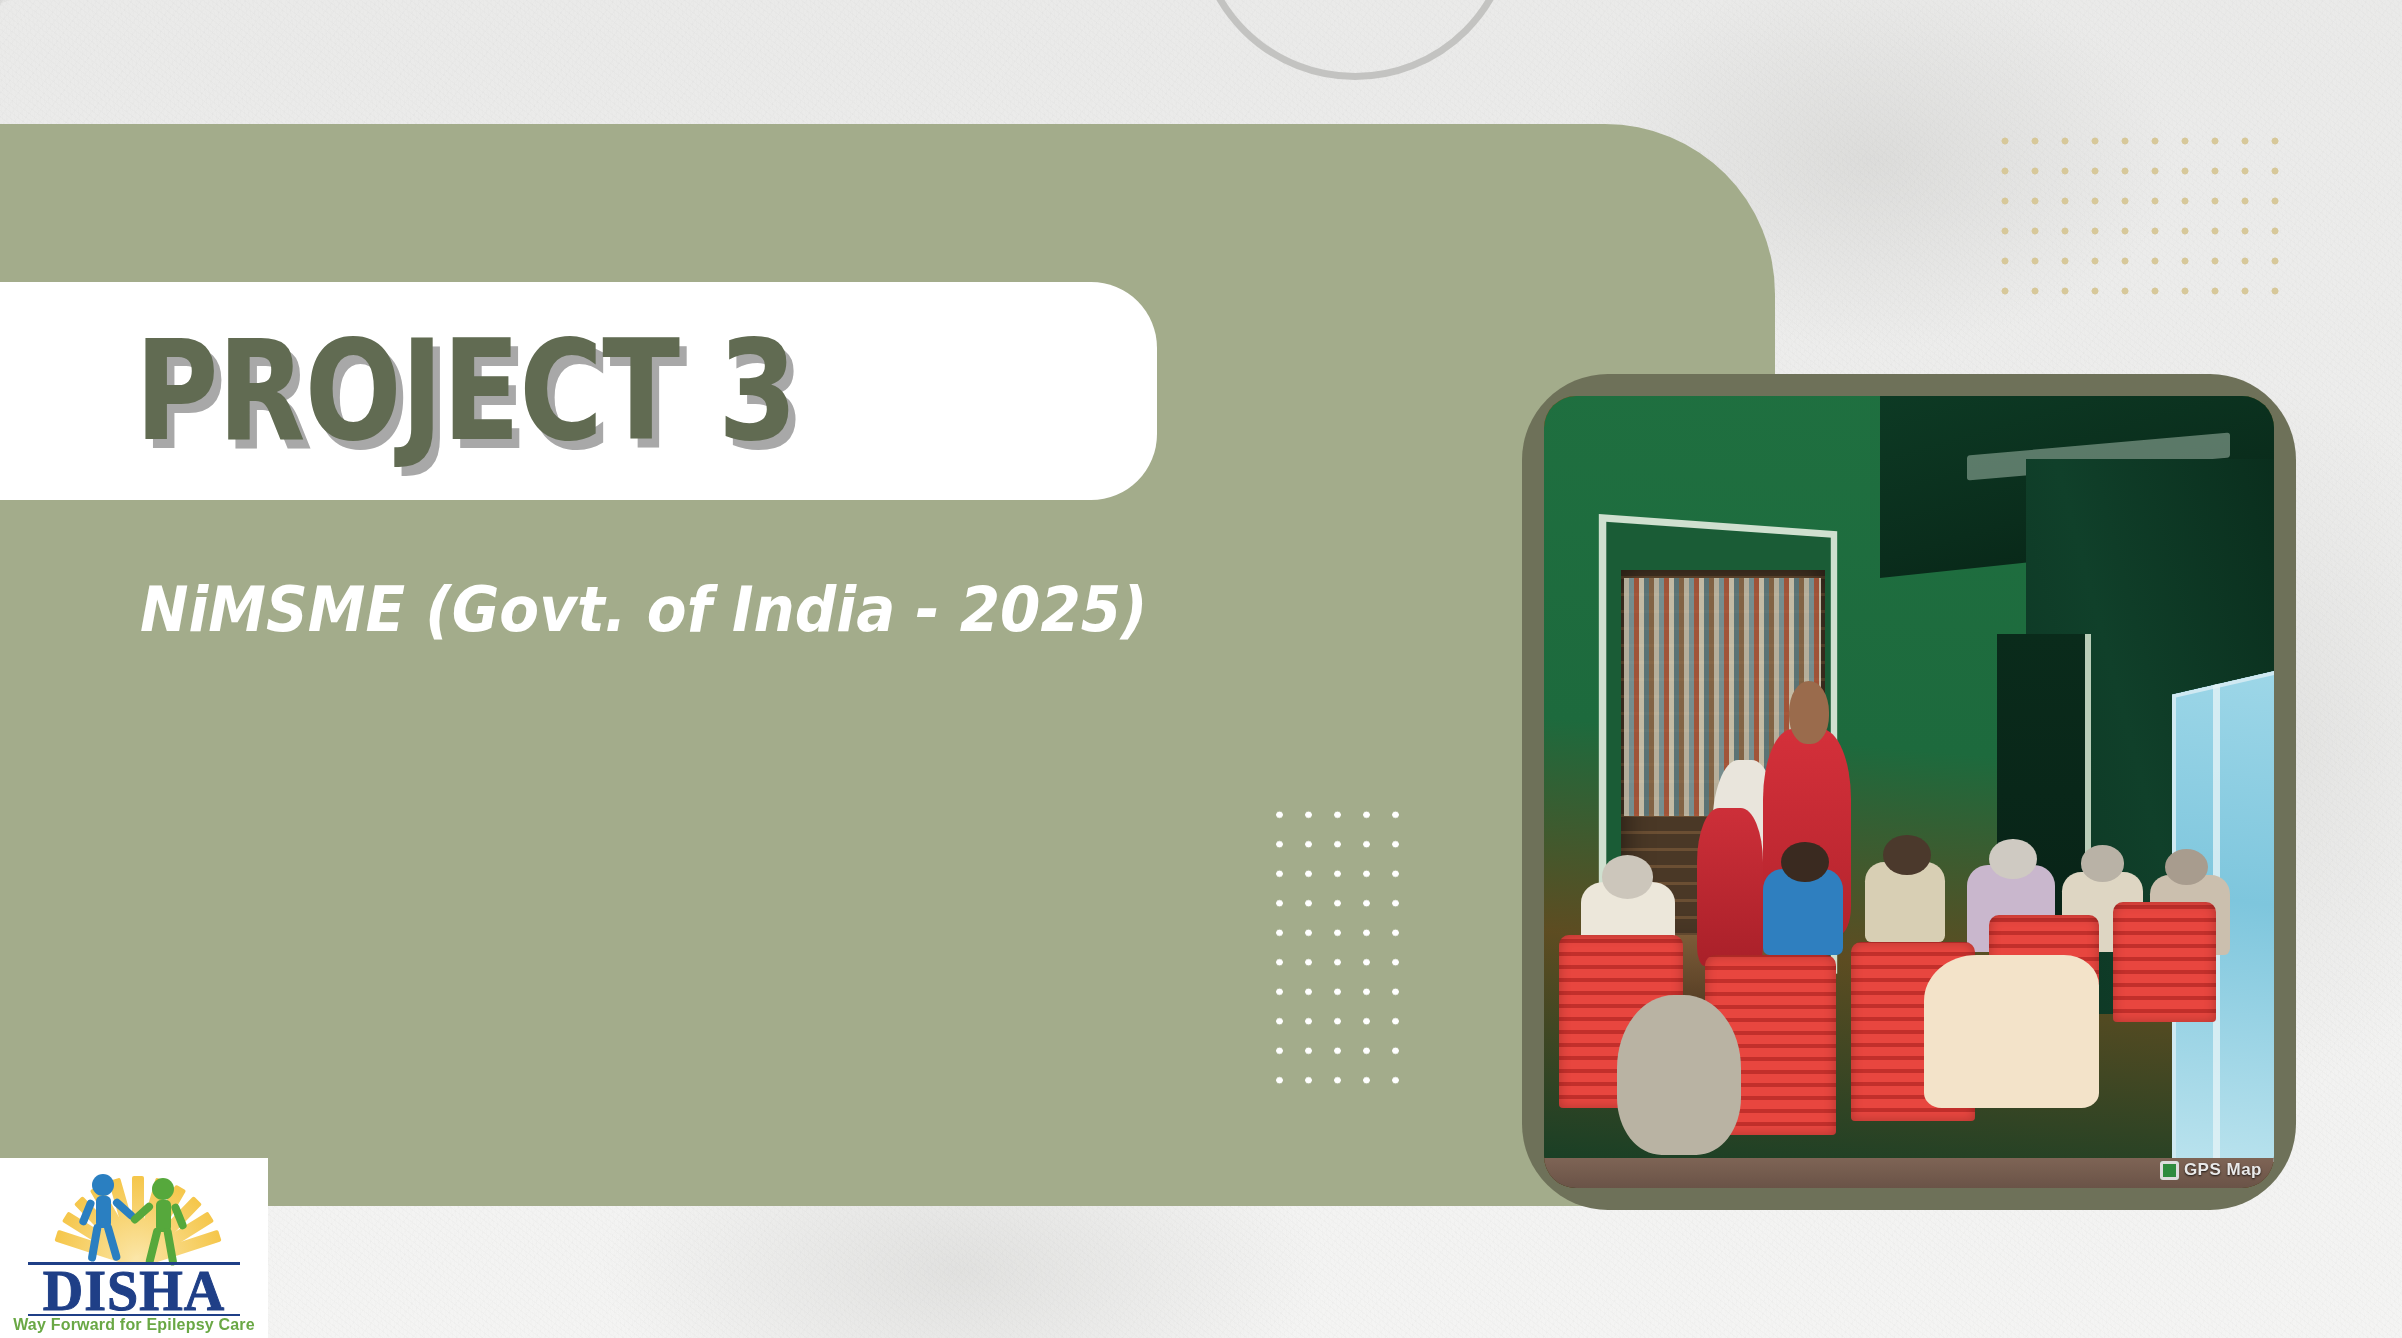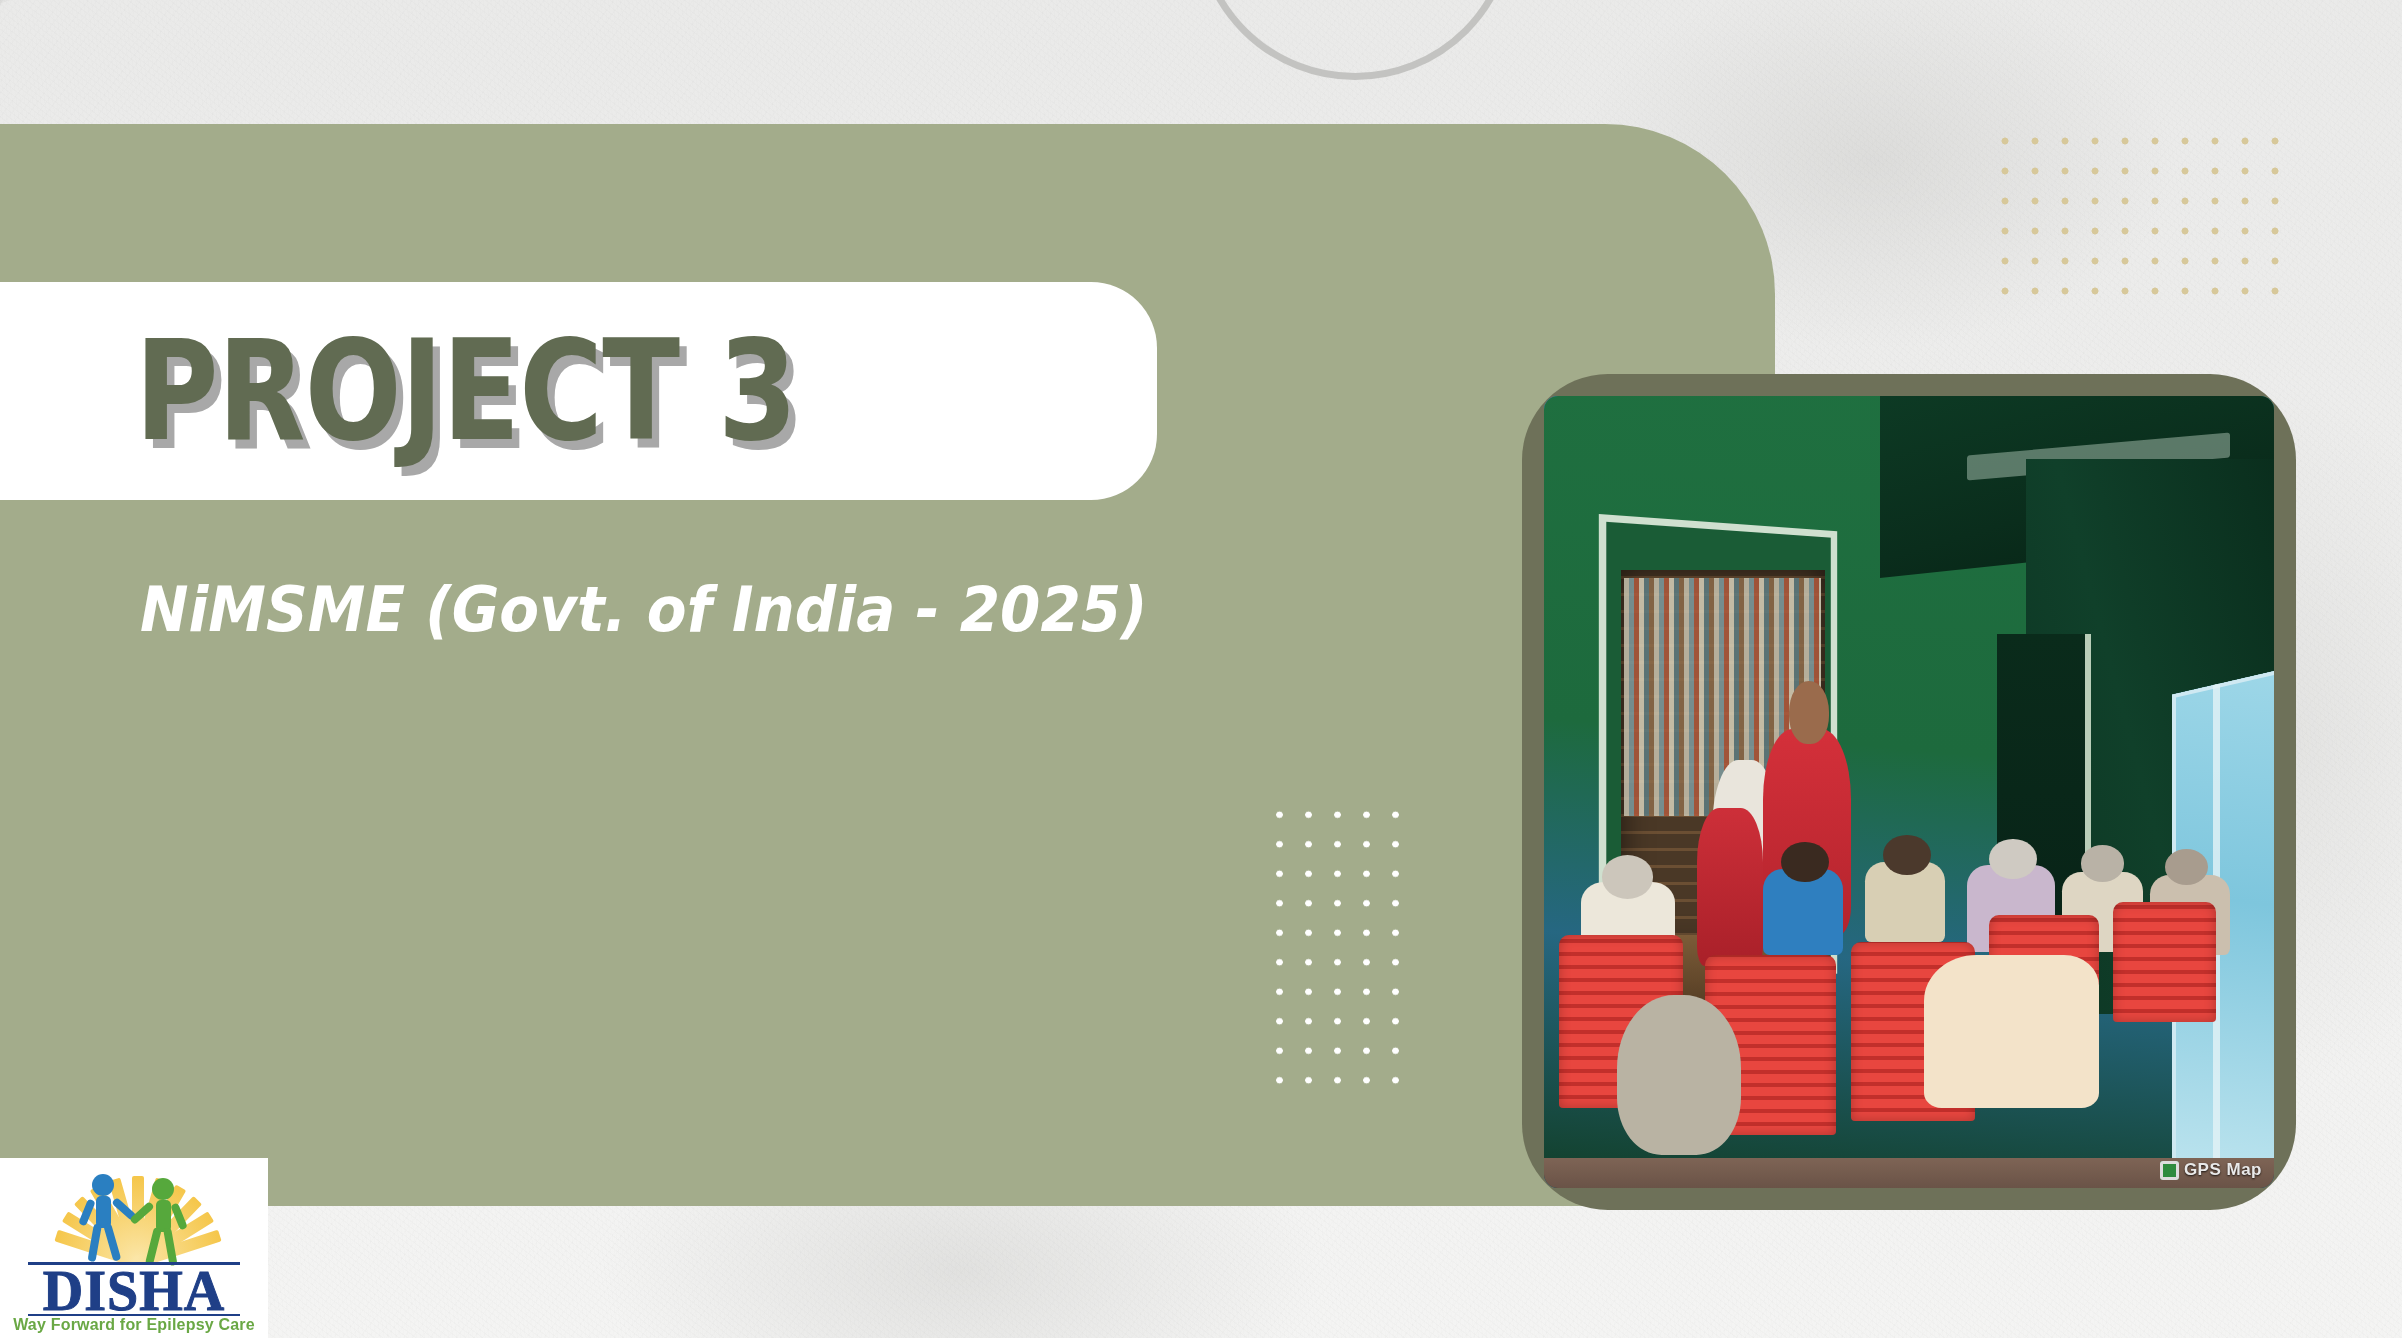--- a/index.html
+++ b/index.html
@@ -94,22 +94,22 @@
   }
 
   
   .photo-frame{
     position:absolute;left:1522px;top:374px;width:774px;height:836px;
     background:#6e7159;border-radius:86px;
     box-sizing:border-box;padding:22px;
   }
   .photo{
     position:relative;width:100%;height:100%;
-    border-radius:14px;overflow:hidden;
-    background:#3b82f6;
+    border-radius:32px;overflow:hidden;
+    background:#c2410c;
   }
 
   
   .ph-wall{
     position:absolute;inset:0;
     background:
       linear-gradient(185deg,#1f7040 0%,#1d6a3d 45%,#17543096 70%,#113e26 100%);
   }
   .ph-ceiling{
     position:absolute;left:46%;top:0;width:54%;height:23%;

